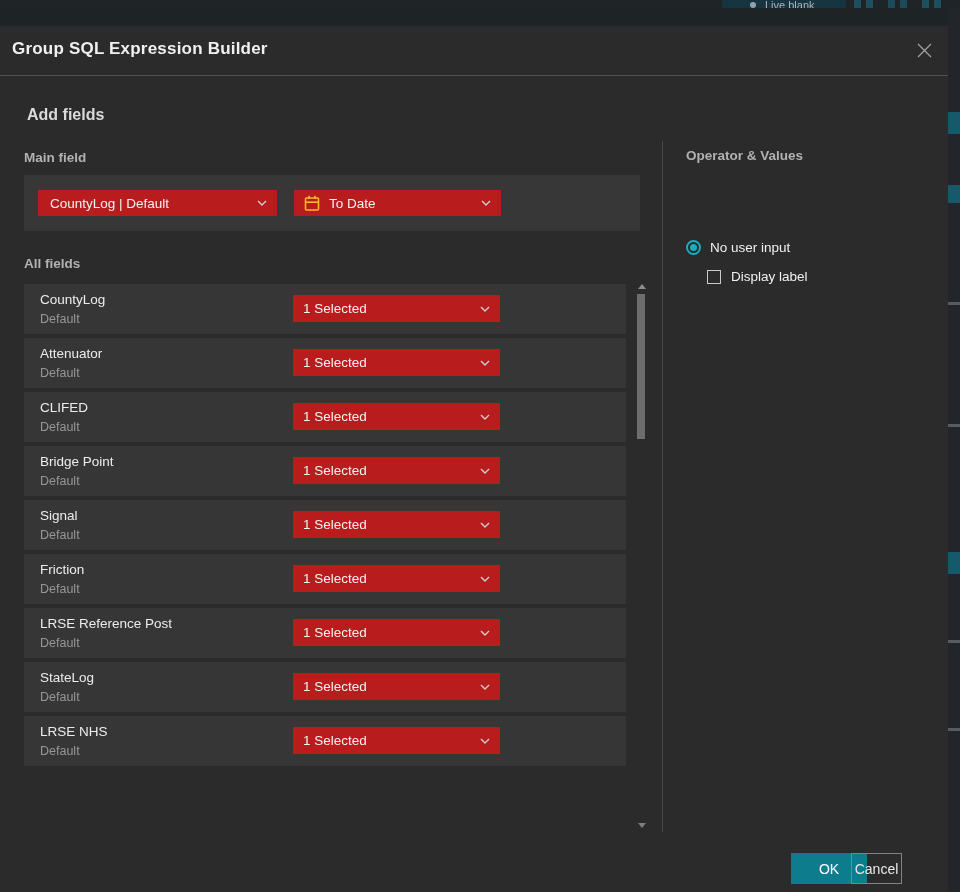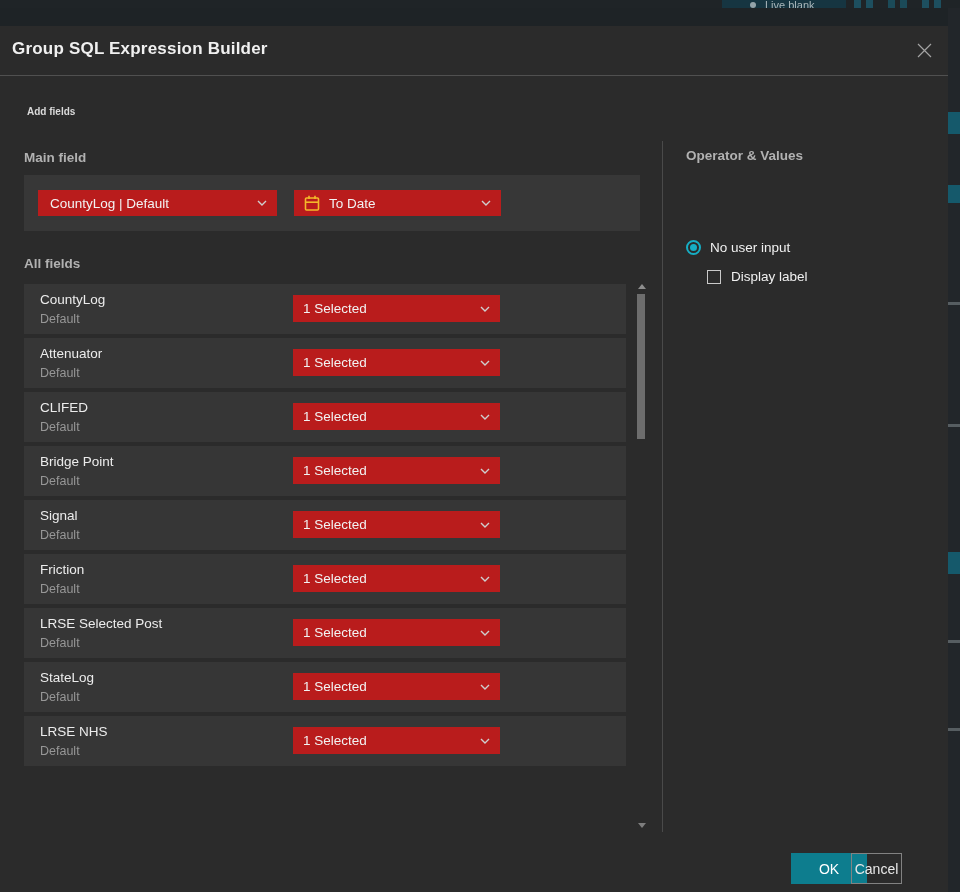--- a/index.html
+++ b/index.html
@@ -27,21 +27,21 @@
   .frag.teal{background:#15596b;}
   .frag.speck{background:#565d61;}
 
   
   .dialog{position:absolute;left:0;top:26px;width:948px;height:884px;background:#2b2b2b;}
   .dlg-header{position:absolute;left:0;top:0;width:100%;height:49px;}
   .dlg-title{position:absolute;left:12px;top:13px;font-size:17px;font-weight:600;color:#f0f0f0;letter-spacing:.2px;}
   .close-btn{position:absolute;right:12px;top:12px;width:24px;height:24px;display:flex;align-items:center;justify-content:center;cursor:pointer;}
   .header-divider{position:absolute;left:0;top:49px;width:100%;height:1px;background:#505050;}
 
-  .add-fields-heading{position:absolute;left:27px;top:80px;font-size:10px;font-weight:700;color:#dadada;}
+  .add-fields-heading{position:absolute;left:27px;top:80px;font-size:16px;font-weight:700;color:#dadada;}
 
   .section-label{position:absolute;font-size:13.5px;font-weight:600;color:#b1b1b1;}
   .lbl-main-field{left:24px;top:124px;}
   .lbl-all-fields{left:24px;top:230px;}
   .lbl-operator{left:686px;top:122px;}
 
   .main-panel{position:absolute;left:24px;top:149px;width:616px;height:56px;background:#373737;}
 
   .dd{
     background:#b91c1c;color:#f2f2f2;font-size:13.5px;
@@ -206,21 +206,21 @@
       <div class="field-sub">Default</div>
       <div class="dd row-dd">
         <span class="dd-text">1 Selected</span>
         <svg class="chev" width="10" height="6" viewBox="0 0 10 6">
             <path d="M1 1l4 4 4-4" fill="none" stroke="#cfcfcf" stroke-width="1.4"></path>
           </svg>
       </div>
     </div>
 
     <div class="field-row">
-      <div class="field-name">LRSE Selected Post</div>
+      <div class="field-name">LRSE Reference Post</div>
       <div class="field-sub">Default</div>
       <div class="dd row-dd">
         <span class="dd-text">1 Selected</span>
         <svg class="chev" width="10" height="6" viewBox="0 0 10 6">
             <path d="M1 1l4 4 4-4" fill="none" stroke="#cfcfcf" stroke-width="1.4"></path>
           </svg>
       </div>
     </div>
 
     <div class="field-row">

